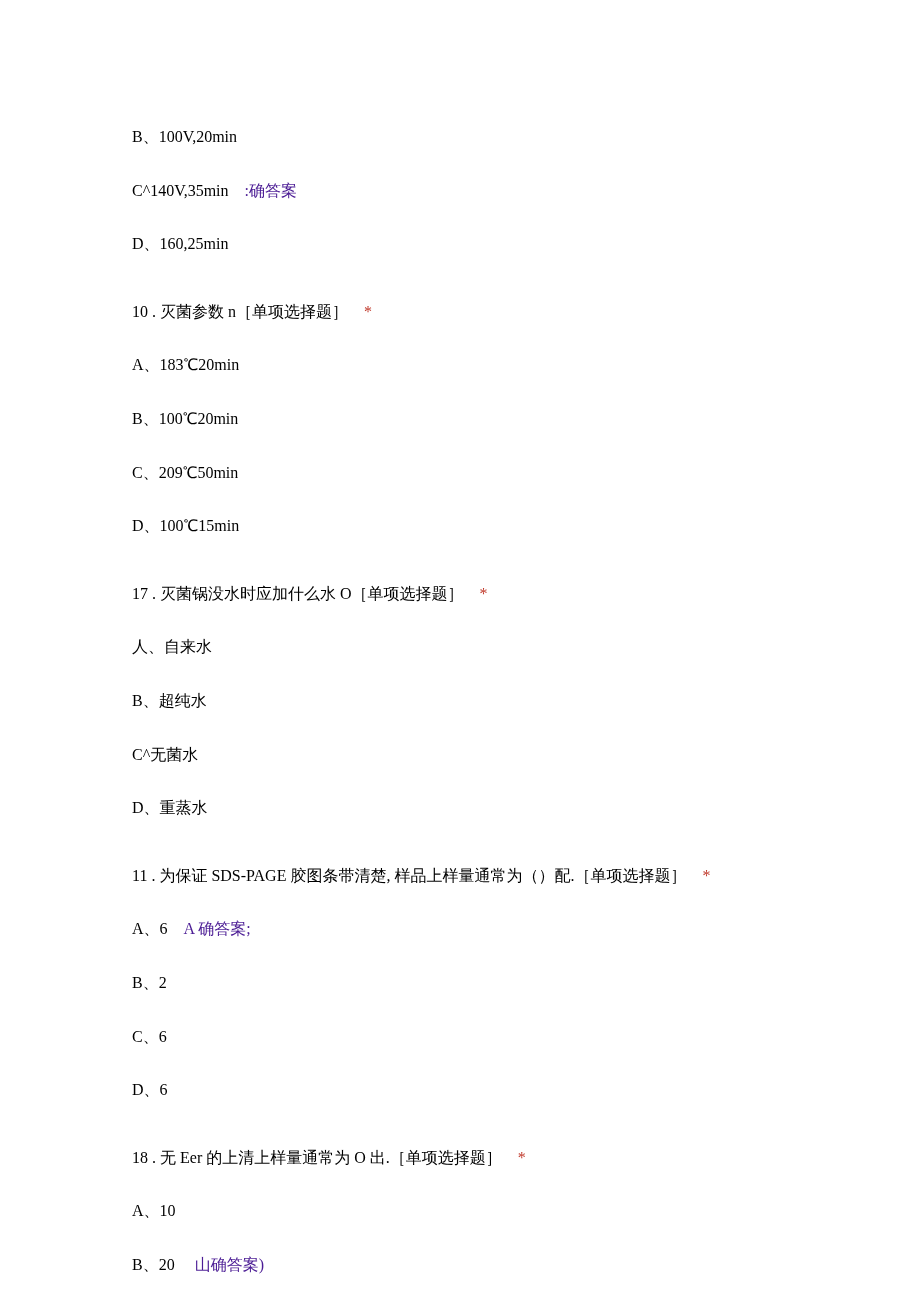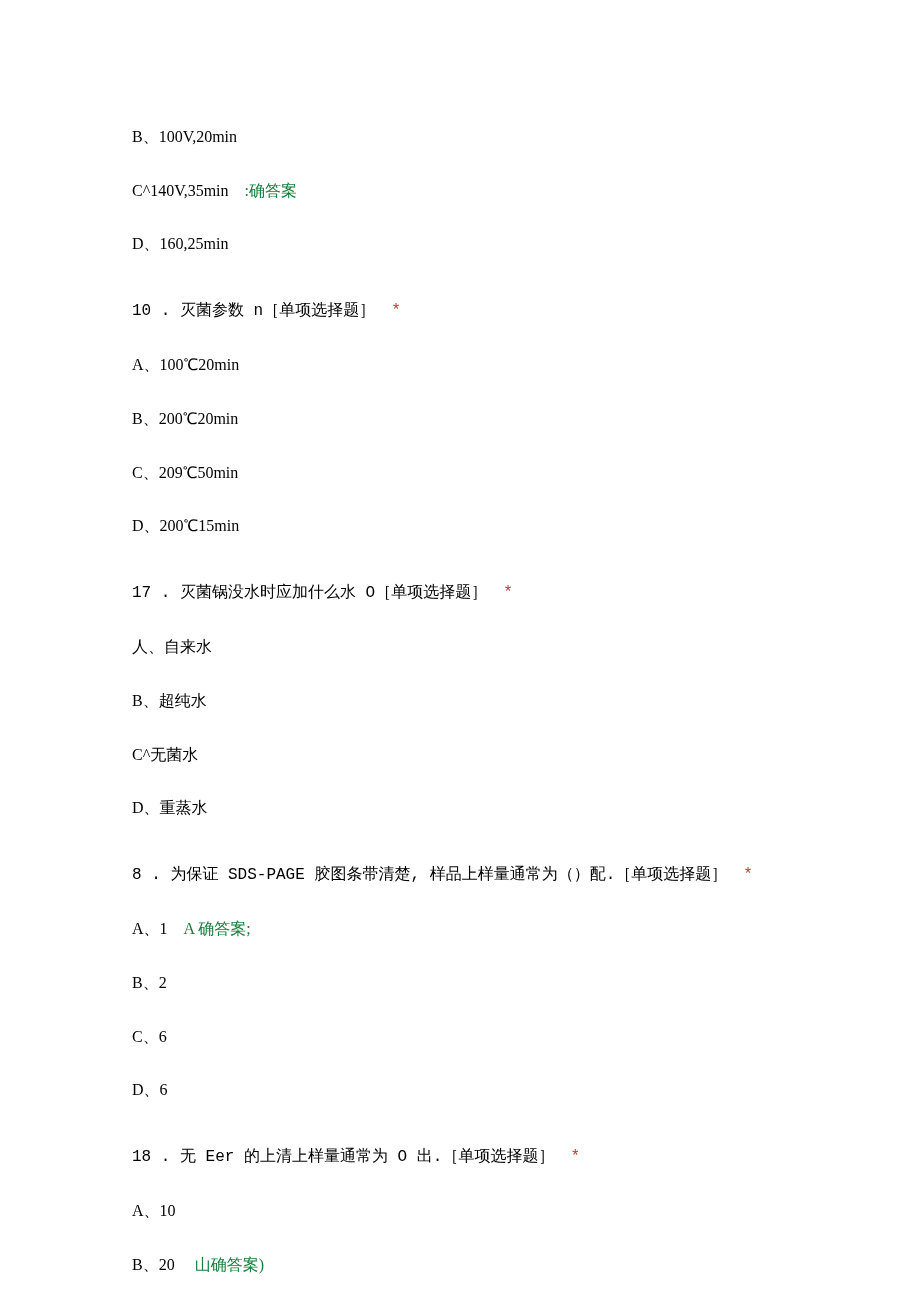--- a/index.html
+++ b/index.html
@@ -15,55 +15,54 @@
       background: #fff;
       padding: 100px 100px 50px 100px;
       width: 920px;
     }
     .line {
       margin-bottom: 28px;
     }
     .q-line {
       margin-top: 42px;
       margin-bottom: 28px;
-      font-family: Liberation Mono, monospace;
     }
     .highlight {
-      color: #15803d;
+      color: #4c1d95;
     }
     .asterisk {
       color: #c0392b;
     }
   </style>
 </head>
 <body>
 
 <div class="line"><span>B、100V,20min</span></div>
 
 <div class="line"><span>C^140V,35min</span><span class="highlight">:确答案</span></div>
 
 <div class="line"><span>D、160,25min</span></div>
 
 <div class="q-line"><span>10 . 灭菌参数 n［单项选择题］</span><span class="asterisk">*</span></div>
 
-<div class="line"><span>A、100℃20min</span></div>
-<div class="line"><span>B、200℃20min</span></div>
+<div class="line"><span>A、183℃20min</span></div>
+<div class="line"><span>B、100℃20min</span></div>
 <div class="line"><span>C、209℃50min</span></div>
-<div class="line"><span>D、200℃15min</span></div>
+<div class="line"><span>D、100℃15min</span></div>
 
 <div class="q-line"><span>17 . 灭菌锅没水时应加什么水 O［单项选择题］</span><span class="asterisk">*</span></div>
 
 <div class="line"><span>人、自来水</span></div>
 <div class="line"><span>B、超纯水</span></div>
 <div class="line"><span>C^无菌水</span></div>
 <div class="line"><span>D、重蒸水</span></div>
 
-<div class="q-line"><span>8 . 为保证 SDS-PAGE 胶图条带清楚, 样品上样量通常为（）配.［单项选择题］</span><span class="asterisk">*</span></div>
+<div class="q-line"><span>11 . 为保证 SDS-PAGE 胶图条带清楚, 样品上样量通常为（）配.［单项选择题］</span><span class="asterisk">*</span></div>
 
-<div class="line"><span>A、1</span><span class="highlight">A 确答案;</span></div>
+<div class="line"><span>A、6</span><span class="highlight">A 确答案;</span></div>
 <div class="line"><span>B、2</span></div>
 <div class="line"><span>C、6</span></div>
 <div class="line"><span>D、6</span></div>
 
 <div class="q-line"><span>18 . 无 Eer 的上清上样量通常为 O 出.［单项选择题］</span><span class="asterisk">*</span></div>
 
 <div class="line"><span>A、10</span></div>
 <div class="line"><span>B、20 </span><span class="highlight">山确答案)</span></div>
 <div class="line"><span>C、40</span></div>
 

